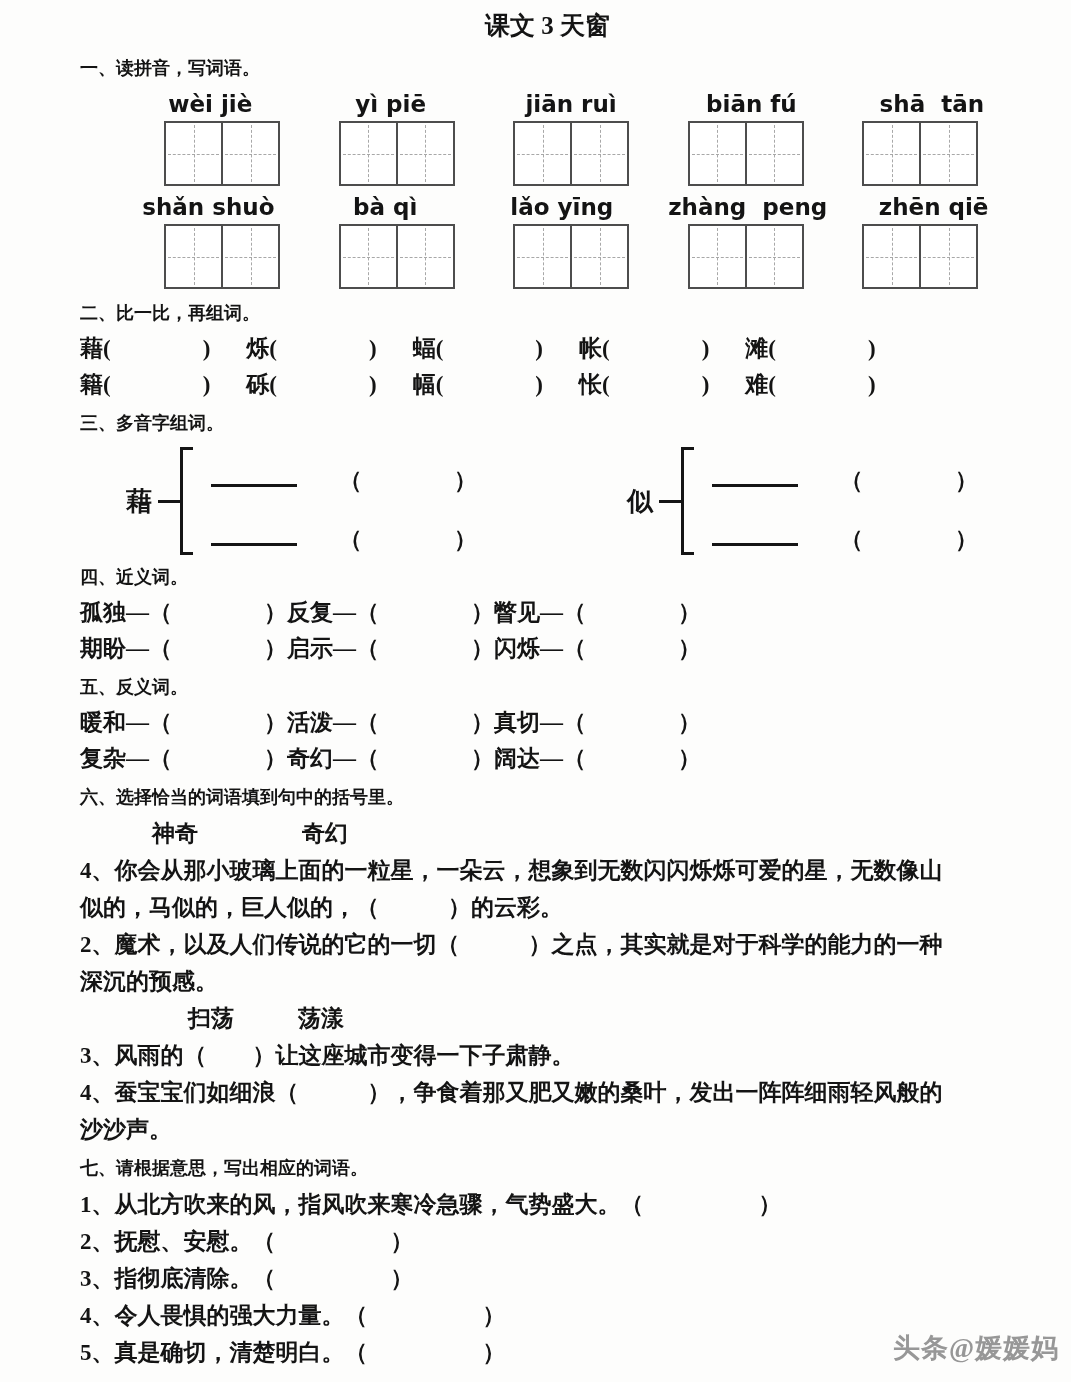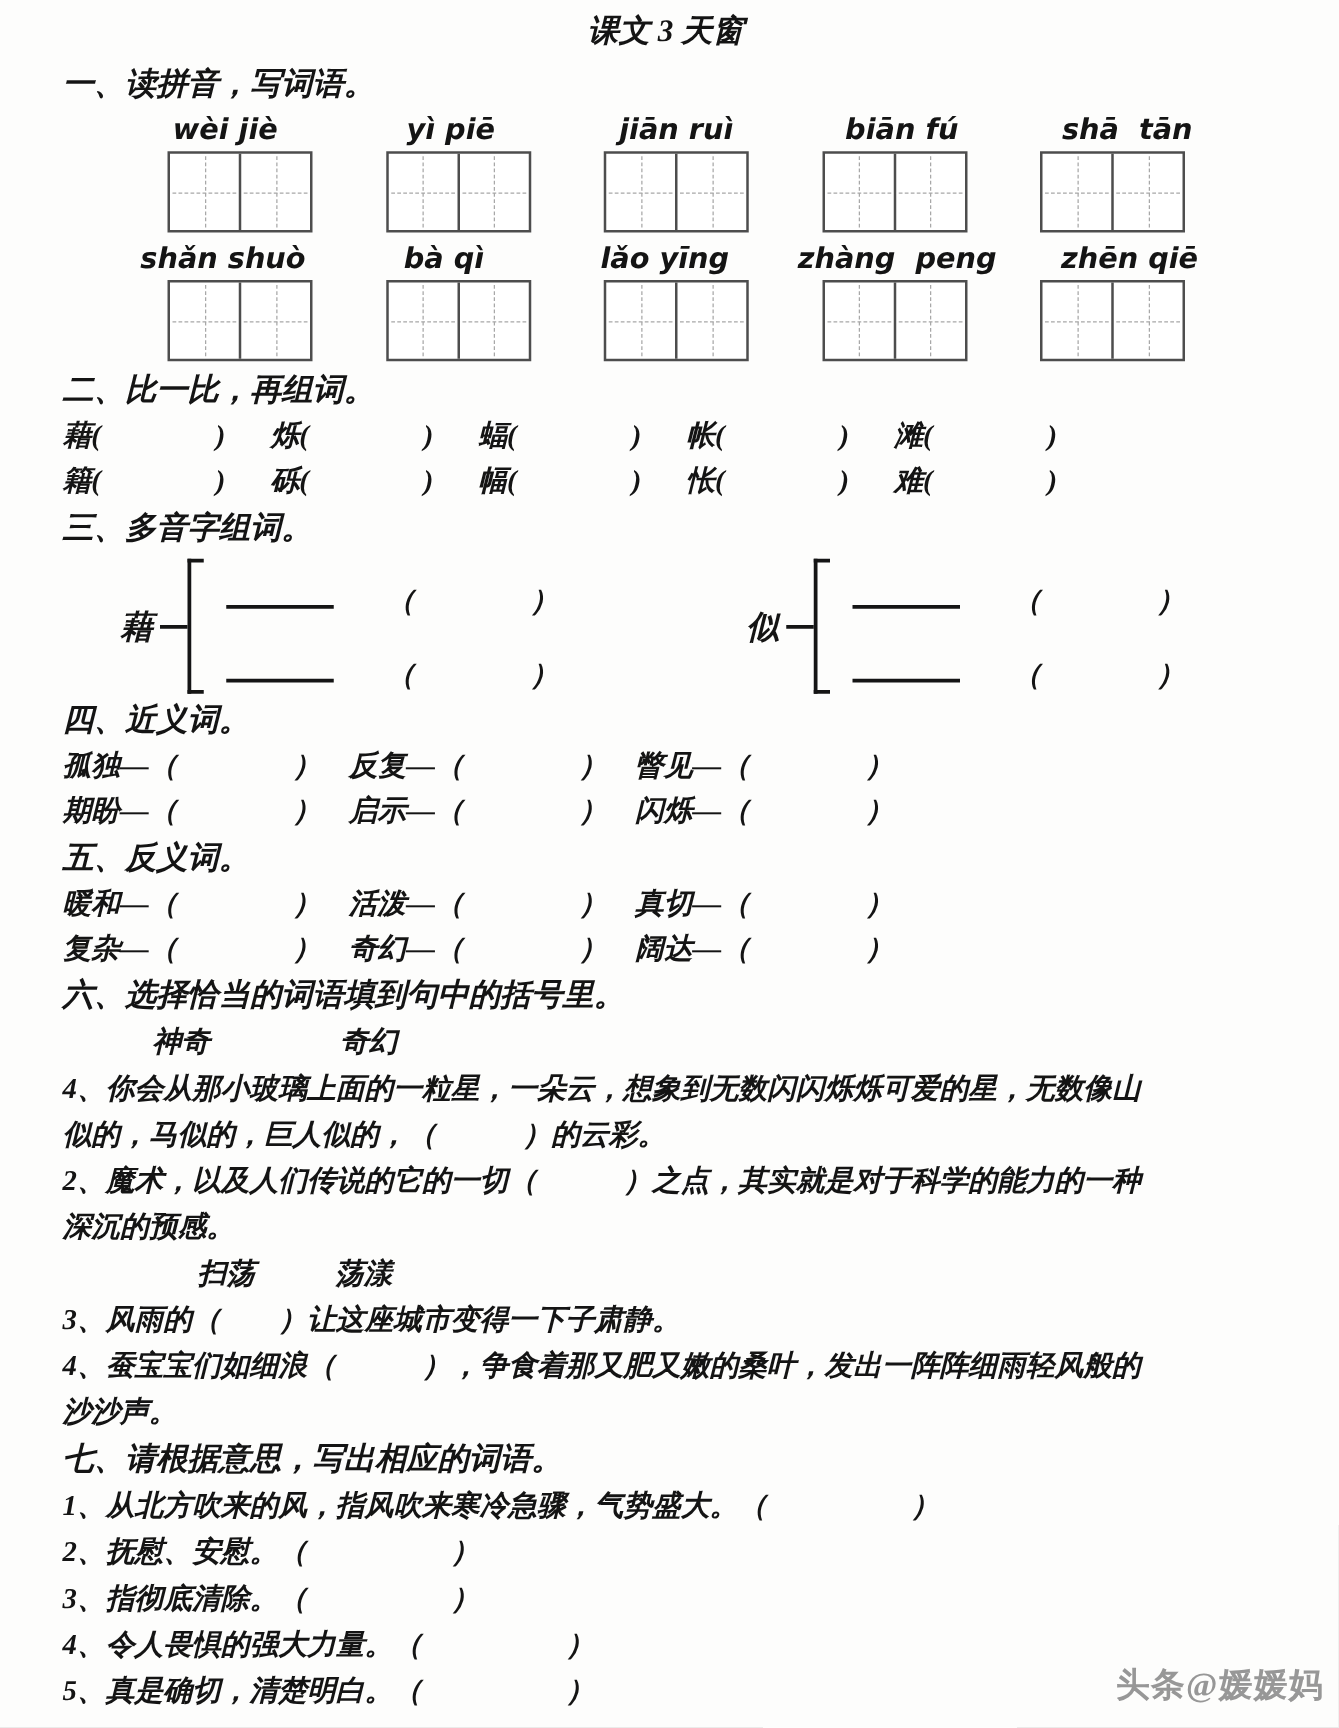--- a/index.html
+++ b/index.html
@@ -1,40 +1,40 @@
 <!DOCTYPE html>
 <html><head>
 <meta charset="utf-8">
 <style>
   html,body{margin:0;padding:0;background:#dcdcdc;}
   .page{
     width:1071px;height:1382px;background:#fdfdfc;position:relative;overflow:hidden;
     font-family:"Liberation Serif","DejaVu Serif",serif;color:#141414;font-weight:700;
     margin:0 auto;box-sizing:border-box;
   }
-  .inner{padding:8px 56px 0 50px;font-style:italic;}
+  .inner{padding:8px 56px 0 80px;}
   .title{text-align:center;font-size:25px;line-height:36px;margin:0 0 6px 0;font-weight:700;}
-  .heading{font-size:25px;line-height:36px;margin-top:2px;}
+  .heading{font-size:18px;line-height:36px;margin-top:2px;}
 
   
   .pinyin-row{display:flex;justify-content:space-between;width:866px;margin:3px 0 2px 58px;gap:36px;}
   .pinyin-col{width:168px;text-align:center;font-family:"DejaVu Sans","Liberation Sans",sans-serif;
     font-weight:700;font-size:23px;line-height:30px;white-space:pre;}
   .box-row{display:flex;justify-content:space-between;width:866px;margin:2px 0 6px 58px;}
   .box-col{width:168px;display:flex;justify-content:center;}
   .tzg{display:flex;border:2px solid #4d4d4d;background:#fff;}
   .tzg-cell{width:55px;height:61px;position:relative;}
   .tzg-cell + .tzg-cell{border-left:2px solid #4d4d4d;}
   .tzg-cell::before{content:"";position:absolute;left:50%;top:2px;bottom:2px;border-left:1.5px dashed #a8a8a8;}
   .tzg-cell::after{content:"";position:absolute;top:50%;left:2px;right:2px;border-top:1.5px dashed #a8a8a8;}
 
   
   .wordline{display:flex;font-size:23px;line-height:36px;}
   .wordline.five{gap:36px;}
-  .wordline.three{gap:22px;align-items:flex-end;}
+  .wordline.three{align-items:flex-end;}
   .witem{white-space:pre;}
 
   
   .s3-row{display:flex;margin:6px 0 4px 46px;gap:150px;}
   .s3-group{display:flex;align-items:center;}
   .s3-char{font-size:26px;margin-right:6px;}
   .s3-stem{width:22px;height:3px;background:#151515;}
   .s3-brace{width:13px;height:108px;border-left:3.5px solid #151515;border-top:3.5px solid #151515;border-bottom:3.5px solid #151515;box-sizing:border-box;}
   .s3-lines{display:flex;flex-direction:column;gap:10px;margin-left:18px;}
   .s3-line{display:flex;align-items:flex-end;gap:42px;height:49px;}

